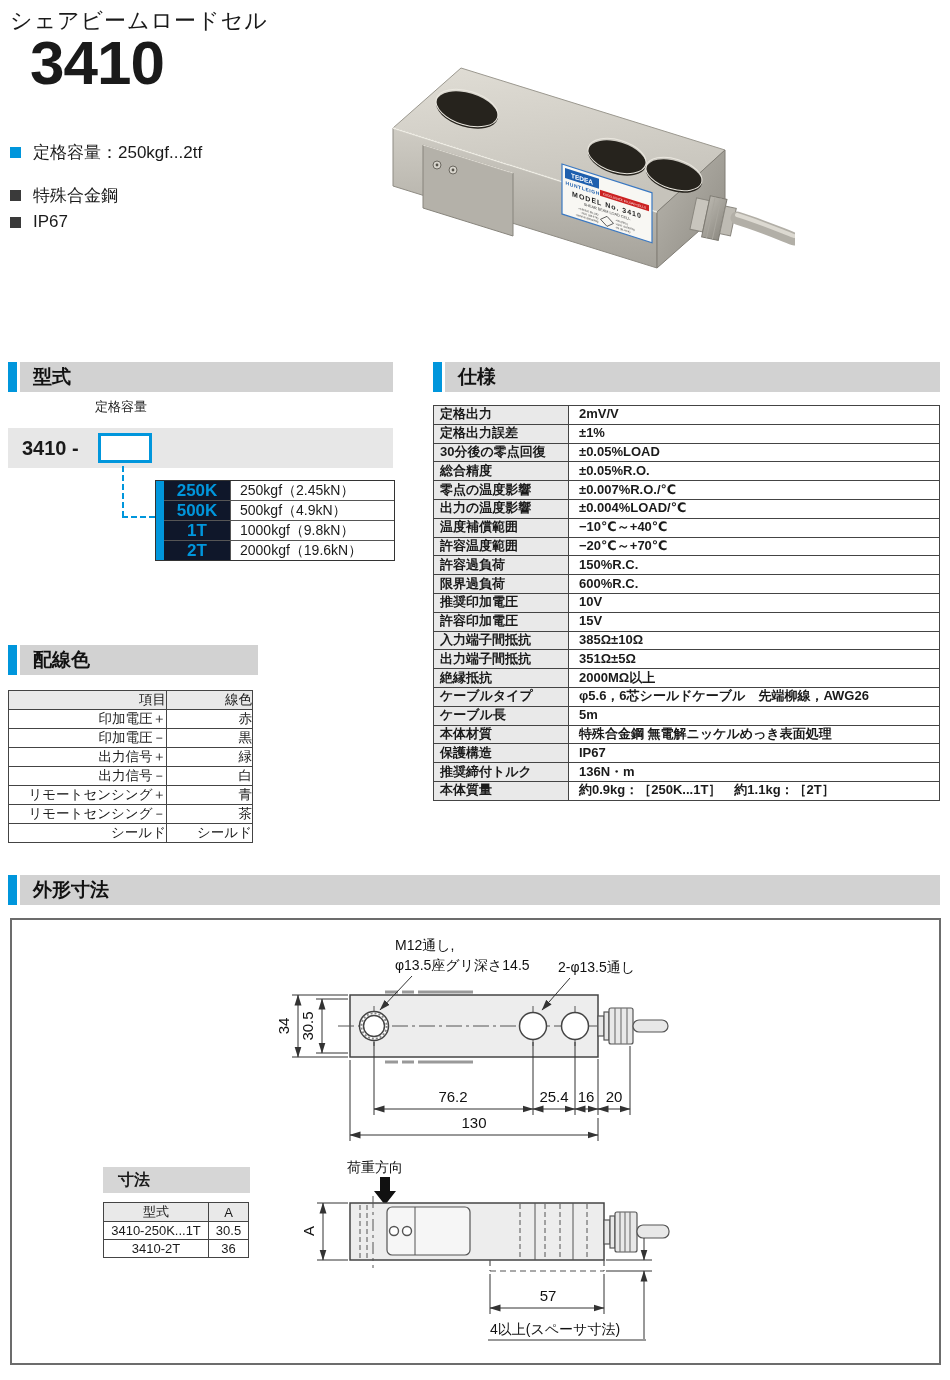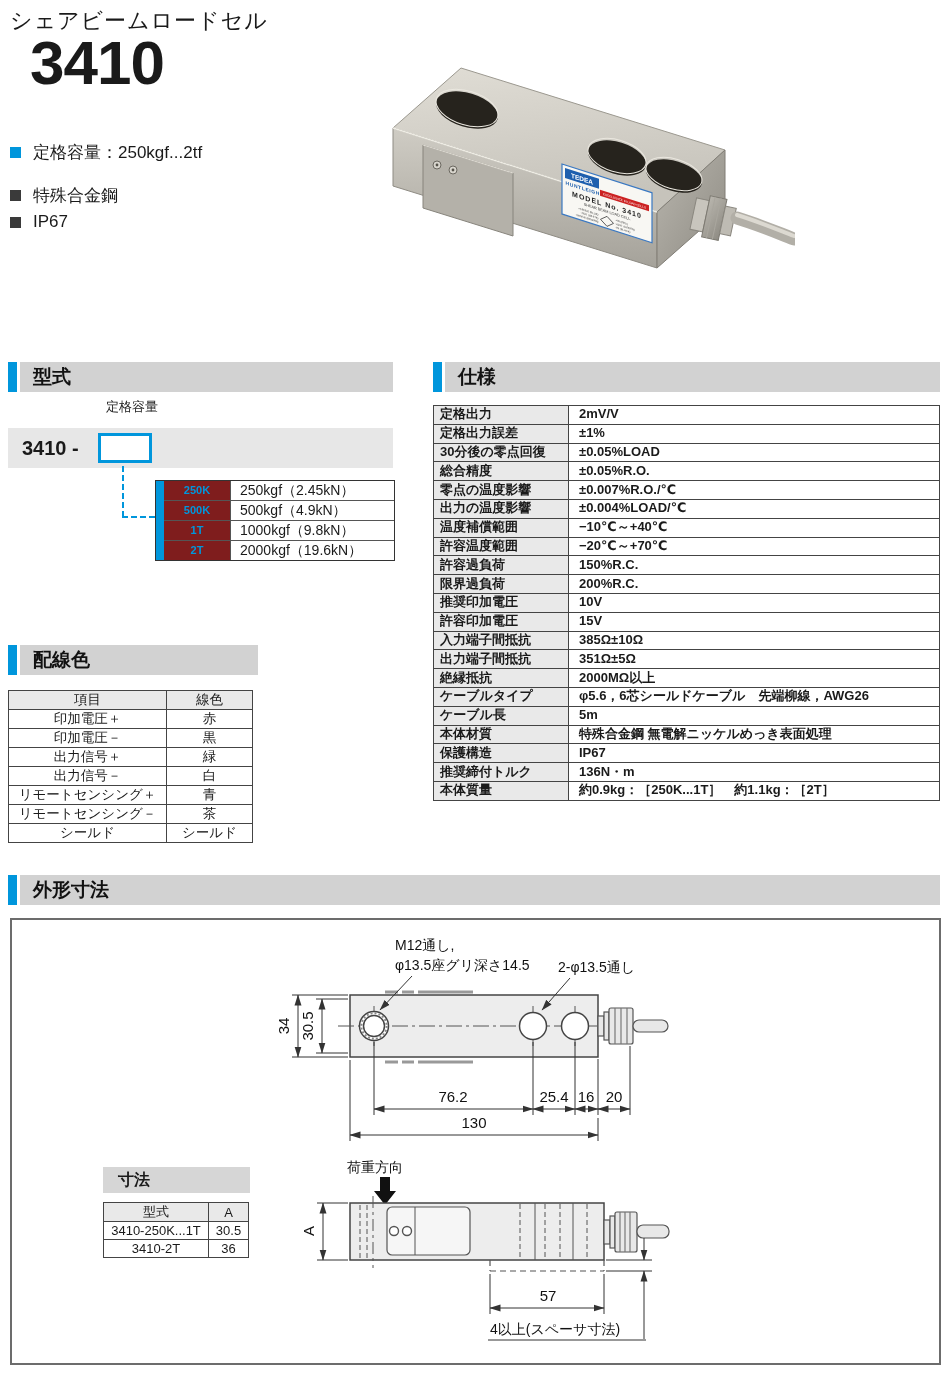--- a/index.html
+++ b/index.html
@@ -14,41 +14,41 @@
   .bullet{width:11px;height:11px;margin-right:12px;display:inline-block;background:#3a3a3a;}
   .bullet.blue{background:#0096DC;}
 
   
   .sec-bar{display:flex;height:30px;}
   .sec-bar .bblue{width:9px;background:#0096DC;}
   .sec-bar .bgray{flex:1;margin-left:3px;background:#d2d2d2;font-size:19px;font-weight:bold;
                   line-height:30px;padding-left:13px;color:#111;}
 
   
-  .cap-caption{font-size:13px;color:#222;margin-left:11px;}
+  .cap-caption{font-size:13px;color:#222;}
   .model-band{background:#e7e7e7;height:40px;}
   .model-prefix{font-size:20px;font-weight:800;line-height:40px;padding-left:14px;letter-spacing:0;}
   .cap-box{width:54px;height:30px;background:#fff;border:3px solid #0096DC;box-sizing:border-box;}
   .dash-v{width:0;border-left:2px dashed #0096DC;}
   .dash-h{height:0;border-top:2px dashed #0096DC;}
 
   .cap-table{display:flex;border:1px solid #333;background:#fff;}
   .cap-bar{width:8px;background:#0096DC;}
   .cap-rows{flex:1;}
   .cap-row{display:flex;height:19px;border-bottom:1px solid #555;}
   .cap-row:last-child{border-bottom:none;}
-  .cap-code{width:66px;background:#7f1d1d;color:#0096DC;font-weight:bold;font-size:11px;
+  .cap-code{width:66px;background:#0f172a;color:#0096DC;font-weight:bold;font-size:17px;
             text-align:center;line-height:19px;border-right:1px solid #555;}
   .cap-val{flex:1;font-size:14px;line-height:19px;padding-left:9px;}
 
   
   table{border-collapse:collapse;background:#fff;}
   td,th{border:1px solid #444;font-weight:normal;}
   .wiring-table{width:245px;font-size:13.5px;}
-  .wiring-table td,.wiring-table th{height:17.5px;text-align:center;padding:0;}
+  .wiring-table td,.wiring-table th{height:17.5px;text-align:right;padding:0;}
   .wiring-table th{background:#e9e9e9;}
   .wiring-table td.c1{width:157px;}
 
   .spec-table{width:507px;font-size:13px;table-layout:fixed;}
   .spec-table td{height:17.8px;padding:0 4px;line-height:1.15;font-weight:bold;}
   .spec-table td.lab{width:124px;background:#e9e9e9;padding-left:6px;}
   .spec-table td.val{padding-left:10px;}
 
   .size-head{width:147px;height:26px;background:#d6d6d6;font-size:16px;font-weight:bold;
              line-height:26px;padding-left:15px;box-sizing:border-box;}
@@ -262,21 +262,21 @@
   <tr>
         <td class="lab">許容温度範囲</td>
         <td class="val">−20℃～+70℃</td>
       </tr>
   <tr>
         <td class="lab">許容過負荷</td>
         <td class="val">150%R.C.</td>
       </tr>
   <tr>
         <td class="lab">限界過負荷</td>
-        <td class="val">200%R.C.</td>
+        <td class="val">600%R.C.</td>
       </tr>
   <tr>
         <td class="lab">推奨印加電圧</td>
         <td class="val">10V</td>
       </tr>
   <tr>
         <td class="lab">許容印加電圧</td>
         <td class="val">15V</td>
       </tr>
   <tr>

